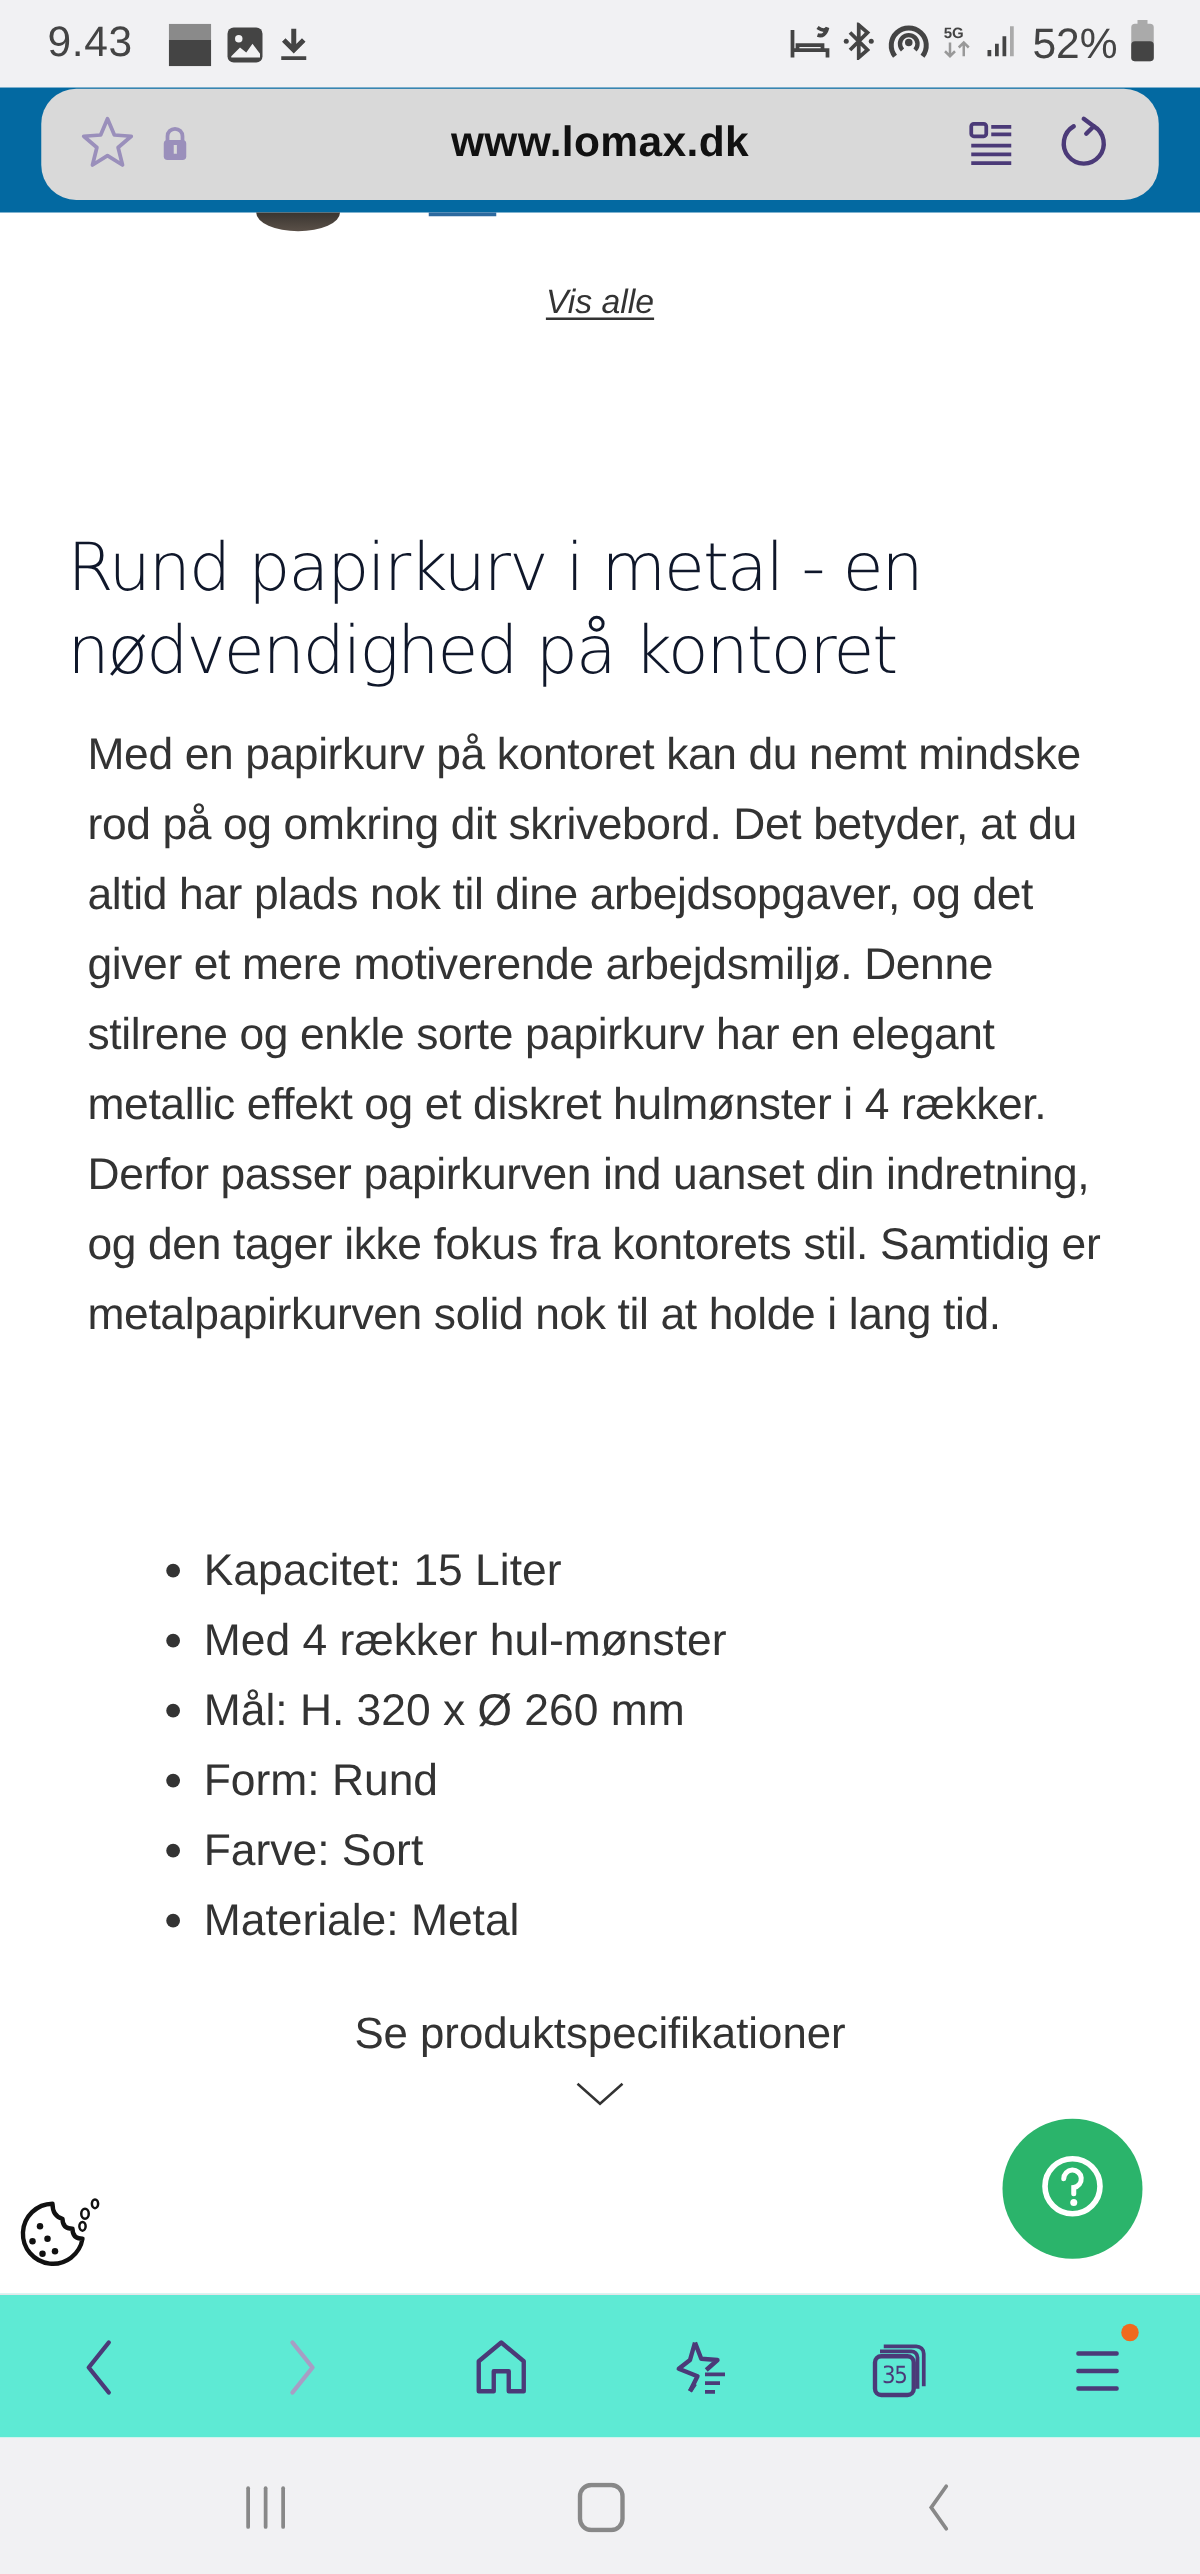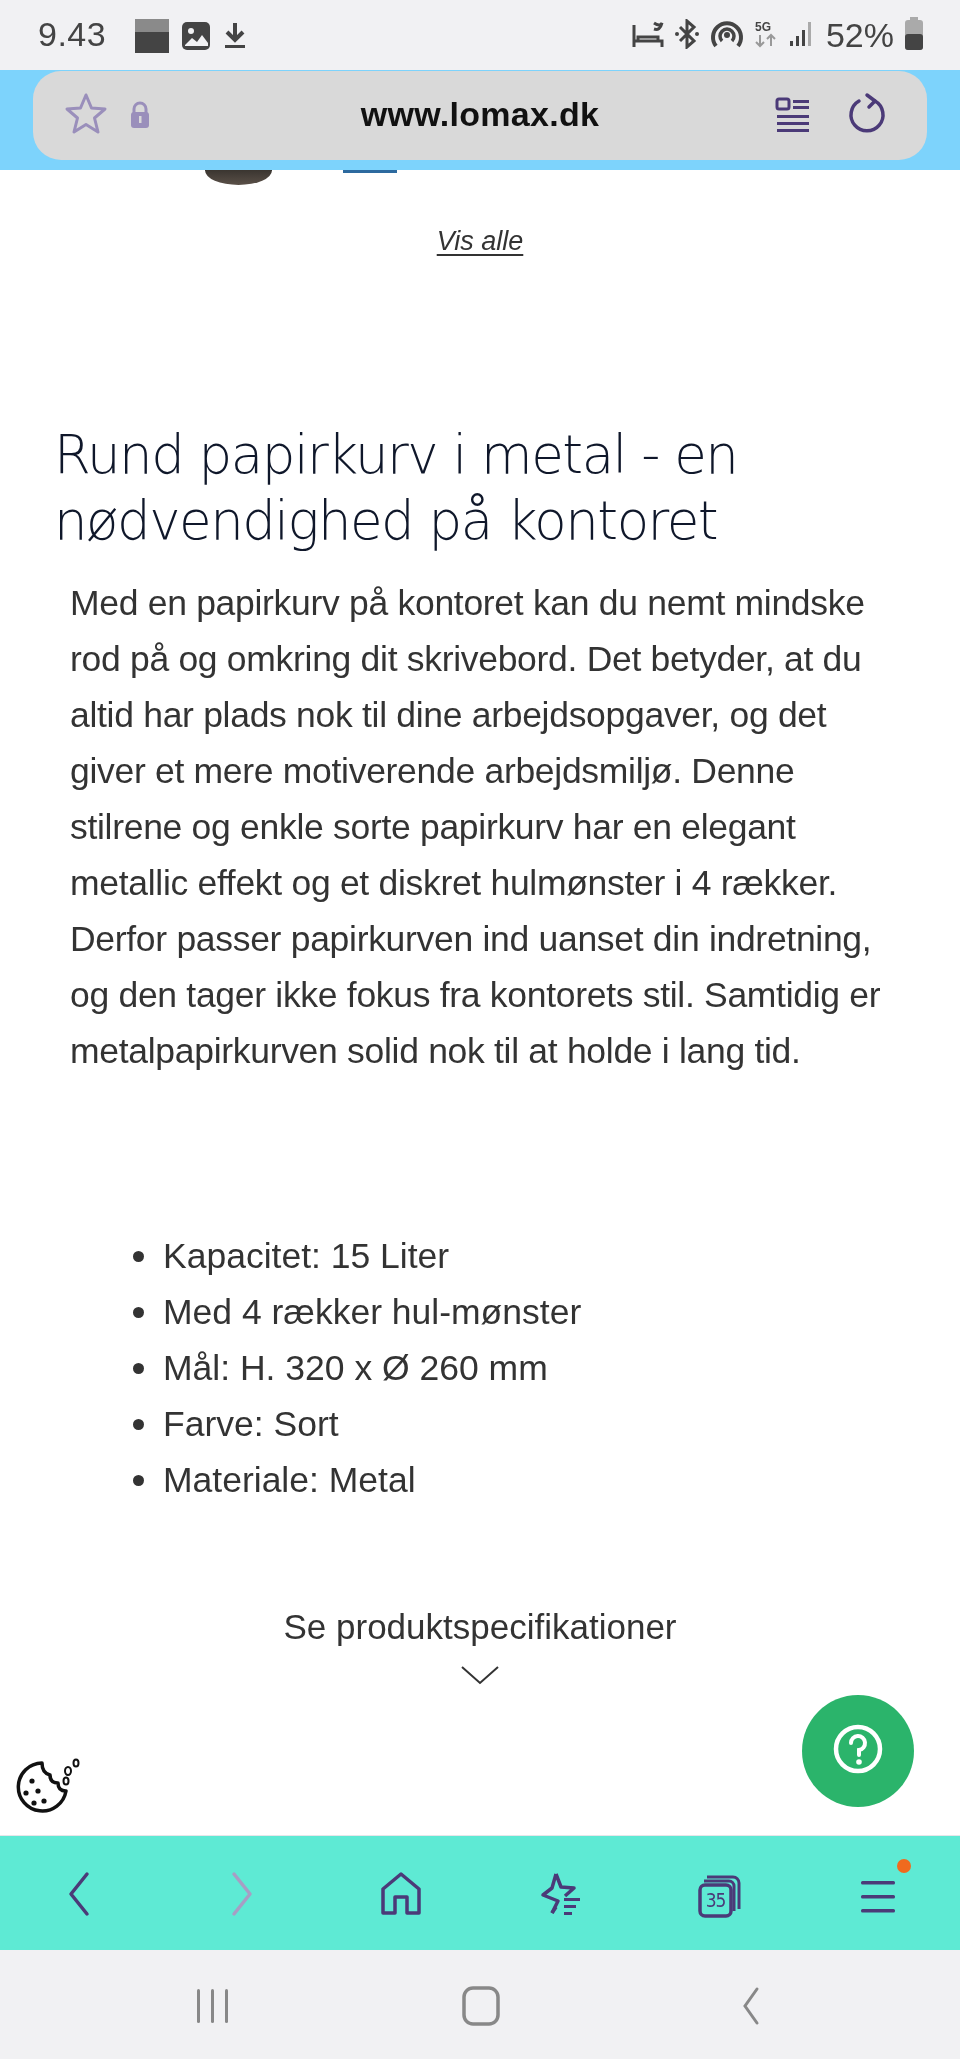--- a/index.html
+++ b/index.html
@@ -7,21 +7,21 @@
   body { position: relative; font-family: "Liberation Sans", "DejaVu Sans", sans-serif; color: #333333; }
 
   
   .statusbar { position: absolute; left: 0; top: 0; width: 960px; height: 70px; background: #f1f1f3; }
   .sb-time { position: absolute; left: 38px; top: 15px; font-size: 34px; color: #444; letter-spacing: 0.5px; }
   .sb-left-icons { position: absolute; left: 135px; top: 19px; display: flex; gap: 12px; align-items: center; }
   .sb-right { position: absolute; right: 36px; top: 16px; display: flex; align-items: center; gap: 10px; }
   .sb-batt-text { font-size: 34px; color: #444; }
 
   
-  .urlbar-wrap { position: absolute; left: 0; top: 70px; width: 960px; height: 100px; background: #7dd3fc; }
+  .urlbar-wrap { position: absolute; left: 0; top: 70px; width: 960px; height: 100px; background: #0369a1; }
   .urlbar { position: absolute; left: 33px; top: 1px; width: 894px; height: 89px; background: #d9d9d9; border-radius: 28px; }
   .url-text { position: absolute; left: 0; right: 0; top: 24px; text-align: center; font-size: 34px; color: #111; font-weight: bold; letter-spacing: 0.3px; }
   .url-star { position: absolute; left: 30px; top: 20px; }
   .url-lock { position: absolute; left: 96px; top: 30px; }
   .url-reader { position: absolute; left: 742px; top: 25px; }
   .url-reload { position: absolute; left: 812px; top: 20px; }
 
   
   .prod-thumb { position: absolute; left: 205px; top: 170px; width: 67px; height: 15px; background: linear-gradient(#3a3530, #5a5048); border-radius: 0 0 34px 34px / 0 0 15px 15px; }
   .blue-underline { position: absolute; left: 343px; top: 170px; width: 54px; height: 3px; background: #2d6a9f; }
@@ -162,20 +162,21 @@
 </div>
 
 <h2 class="heading">Rund papirkurv i metal - en nødvendighed på kontoret</h2>
 
 <p class="body-text">Med en papirkurv på kontoret kan du nemt mindske rod på og omkring dit skrivebord. Det betyder, at du altid har plads nok til dine arbejdsopgaver, og det giver et mere motiverende arbejdsmiljø. Denne stilrene og enkle sorte papirkurv har en elegant metallic effekt og et diskret hulmønster i 4 rækker. Derfor passer papirkurven ind uanset din indretning, og den tager ikke fokus fra kontorets stil. Samtidig er metalpapirkurven solid nok til at holde i lang tid.</p>
 
 <ul class="feature-list">
   <li>Kapacitet: 15 Liter</li>
   <li>Med 4 rækker hul-mønster</li>
   <li>Mål: H. 320 x Ø 260 mm</li>
+  <li>Form: Rund</li>
   <li>Farve: Sort</li>
   <li>Materiale: Metal</li>
 </ul>
 
 <div class="spec-link">Se produktspecifikationer</div>
 <span class="spec-chevron">
   <svg width="40" height="22" viewBox="0 0 40 22">
       <path d="M2 3 L20 19 L38 3" stroke="#333" stroke-width="2" fill="none"></path>
     </svg>
 </span>

